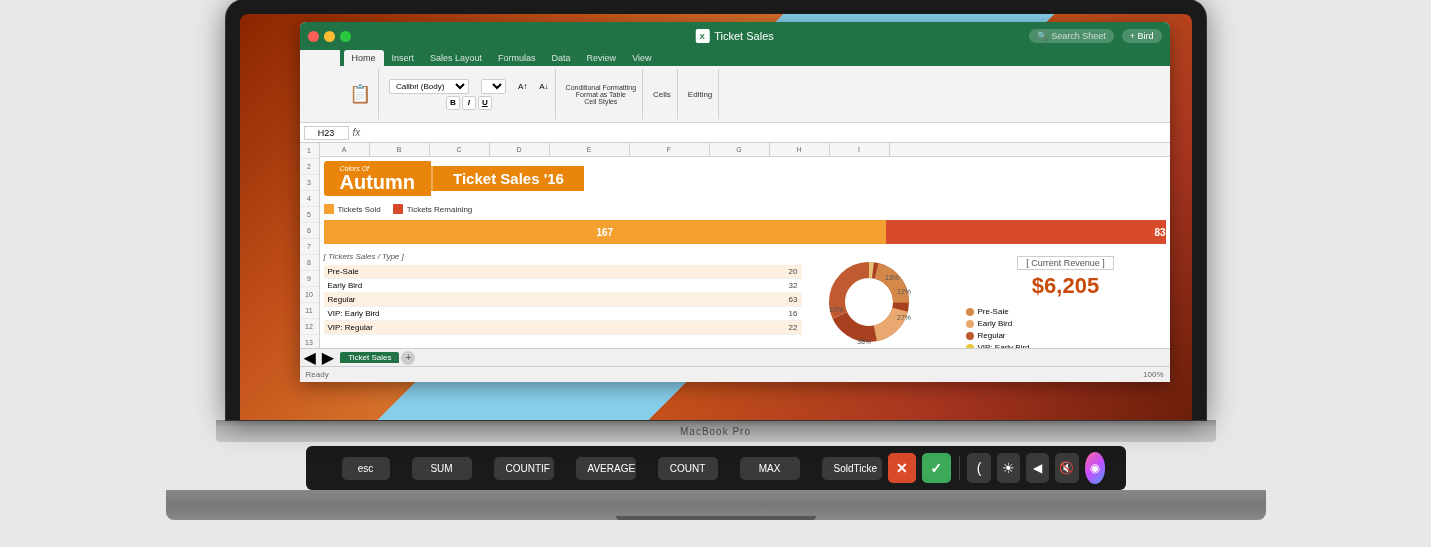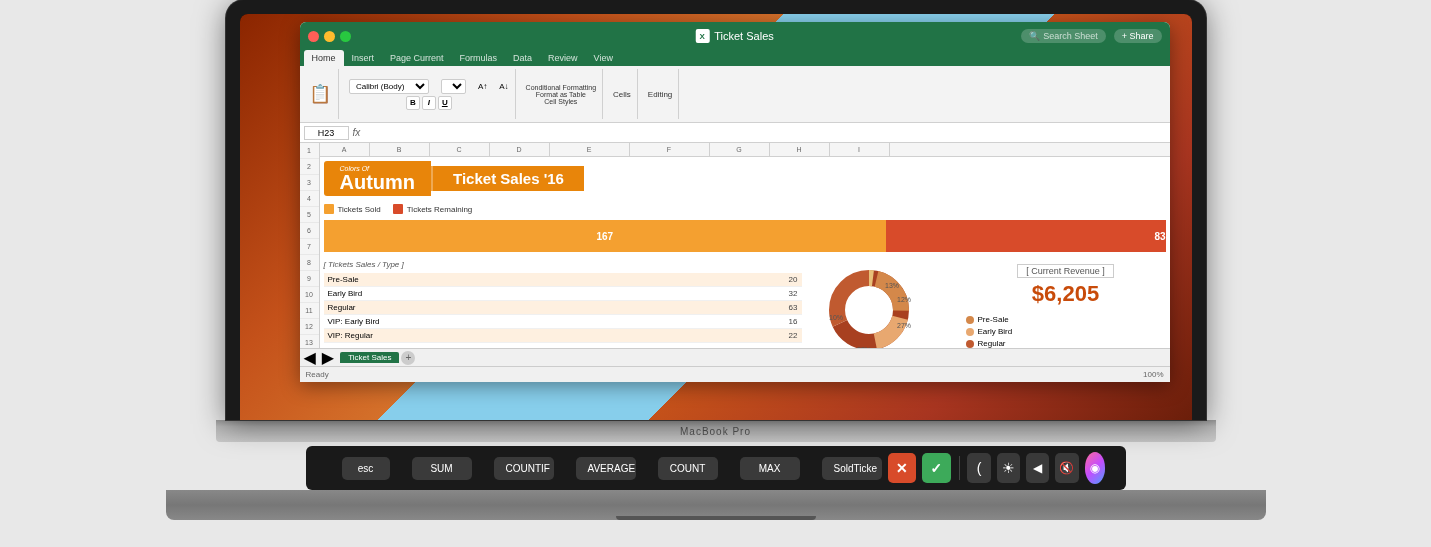--- a/index.html
+++ b/index.html
@@ -142,20 +142,21 @@
       padding: 2px 8px;
       font-size: 9px;
       color: #fff;
     }
 
     
     .ribbon {
       background: #f3f3f3;
       border-bottom: 1px solid #d0d0d0;
       flex-shrink: 0;
+      padding-left: 40px;
     }
 
     .ribbon-tabs {
       display: flex;
       background: #217346;
       padding: 0 4px;
     }
 
     .ribbon-tab {
       padding: 3px 8px;
@@ -355,21 +356,21 @@
       border-radius: 1px;
     }
 
     .dot-sold { background: #F4A030; }
     .dot-remaining { background: #D84B2A; }
 
     
     .progress-container {
       display: flex;
       margin-bottom: 8px;
-      height: 32px;
+      height: 24px;
     }
 
     .progress-sold {
       background: #F4A030;
       display: flex;
       align-items: center;
       justify-content: center;
       font-size: 10px;
       font-weight: bold;
       color: #fff;
@@ -670,29 +671,29 @@
           </div>
           <div class="title-center">
             <div class="excel-icon">X</div>
             <span>Ticket Sales</span>
           </div>
           <div class="title-right">
             <div class="search-box-title">
               <span>🔍</span>
               <span>Search Sheet</span>
             </div>
-            <div class="share-btn">+ Share</div>
+            <div class="share-btn">+ Bird</div>
           </div>
         </div>
 
         <div class="ribbon">
           <div class="ribbon-tabs">
             <div class="ribbon-tab active">Home</div>
             <div class="ribbon-tab">Insert</div>
-            <div class="ribbon-tab">Page Current</div>
+            <div class="ribbon-tab">Sales Layout</div>
             <div class="ribbon-tab">Formulas</div>
             <div class="ribbon-tab">Data</div>
             <div class="ribbon-tab">Review</div>
             <div class="ribbon-tab">View</div>
           </div>
           <div class="ribbon-content">
             <div class="ribbon-group">
               <div class="paste-btn">📋</div>
             </div>
             <div class="ribbon-group">

